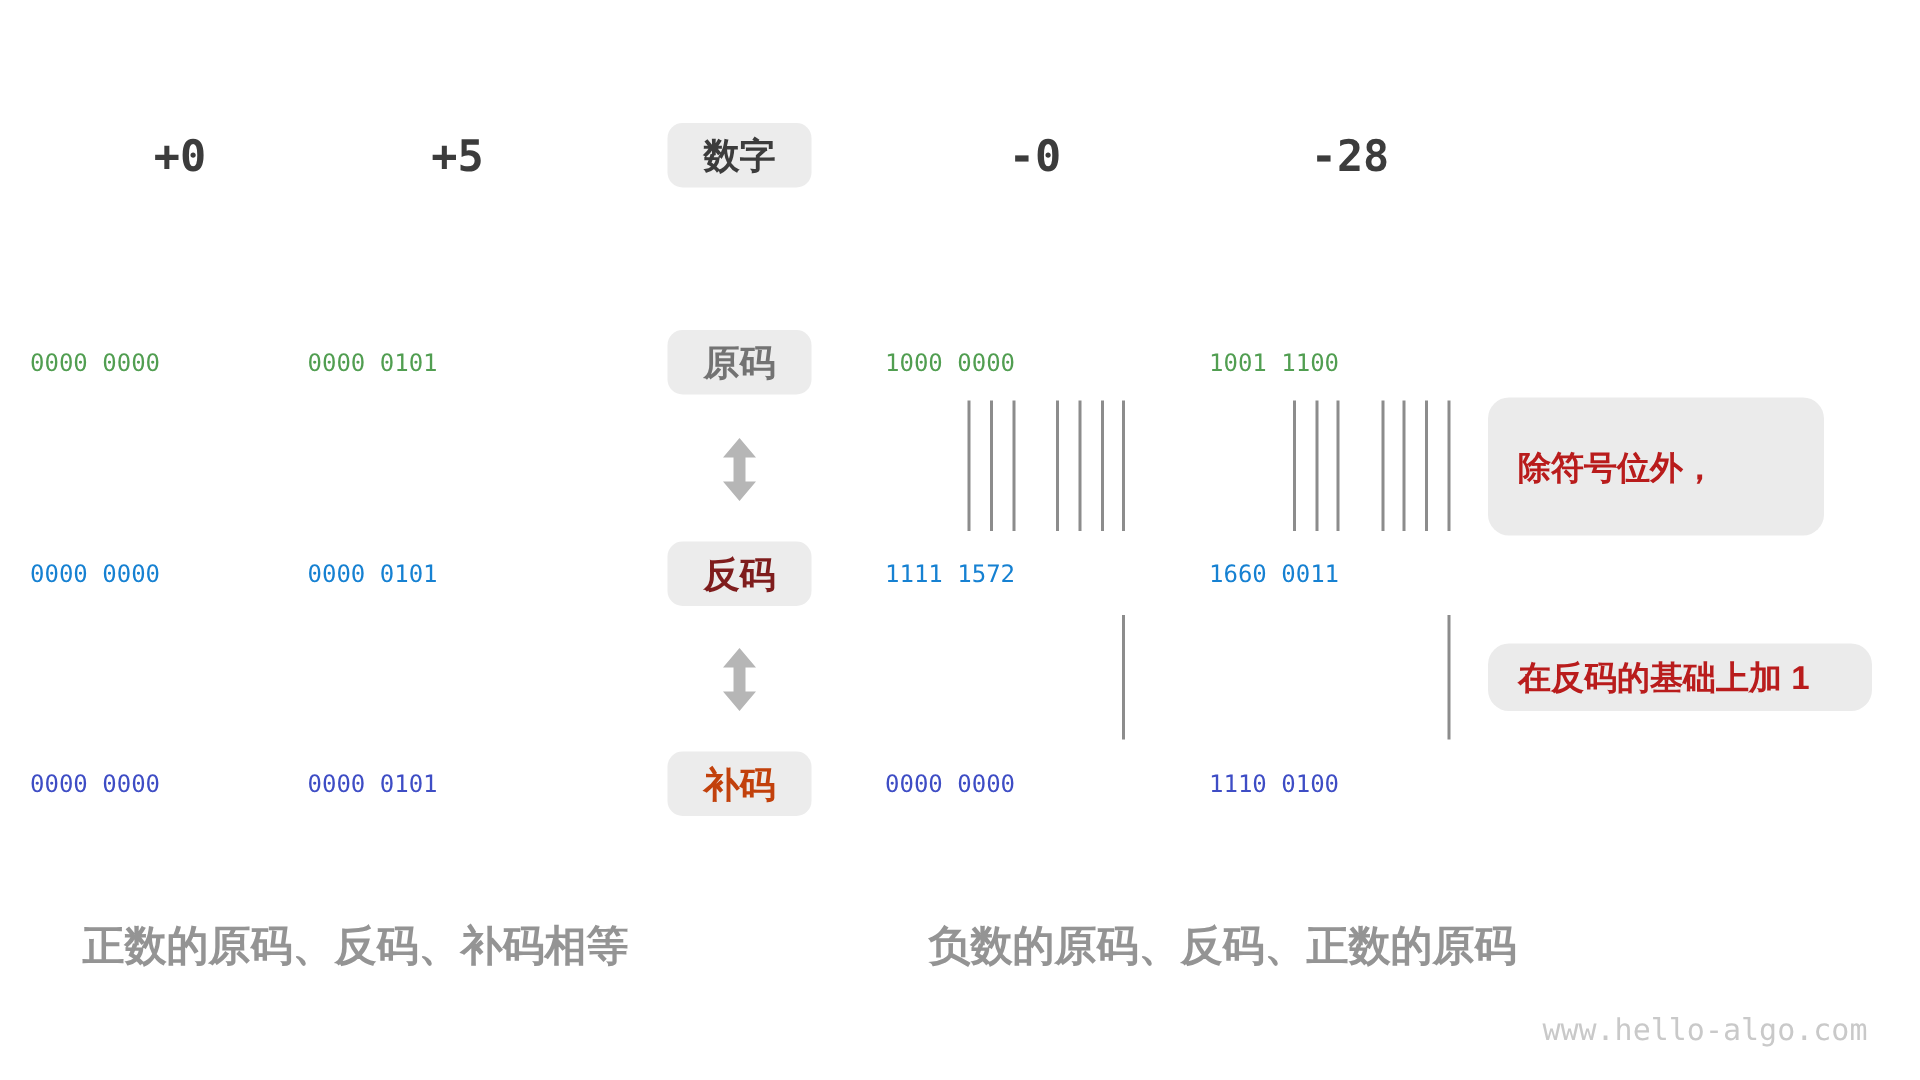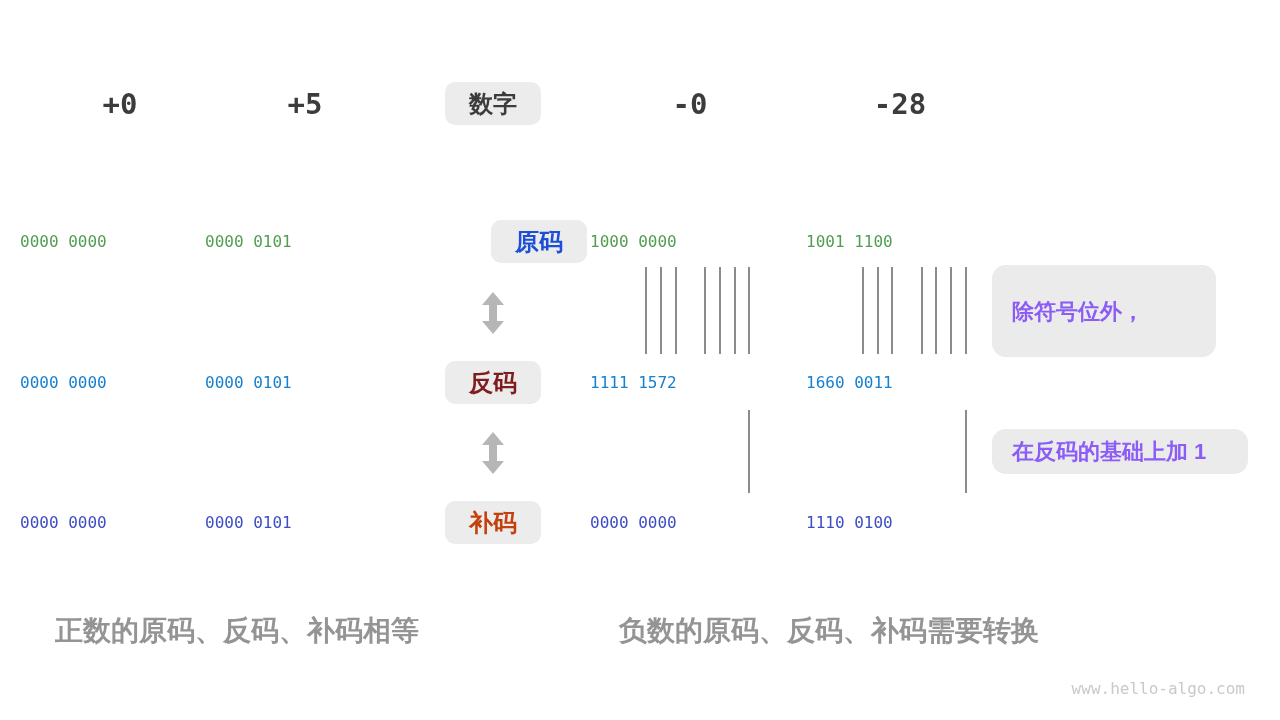--- a/index.html
+++ b/index.html
@@ -18,48 +18,48 @@
   }
   .row-orig{color:#519e51;top:227px;}
   .row-ones{color:#1681d2;top:368px;}
   .row-twos{color:#3e4dc5;top:508px;}
   .badge{
     position:absolute;left:445px;width:96px;height:43px;background:#ececec;
     border-radius:10px;display:flex;align-items:center;justify-content:center;
     font-size:24px;font-weight:bold;color:#3c3c3c;
   }
   .badge-num{top:82px;}
-  .badge-orig{top:220px;color:#1d4ed8;margin-left:46px;}
+  .badge-orig{top:220px;color:#737373;}
   .badge-ones{top:361px;color:#7f1d1d;}
   .badge-twos{top:501px;color:#c2410c;}
   .swap-arrow{position:absolute;left:481px;width:24px;height:42px;}
   .vline{position:absolute;width:1.5px;background:#8c8c8c;}
   .tickA{top:267px;height:87px;}
   .tickB{top:267px;height:87px;}
   .conn{top:410px;height:83px;}
   .note{
-    position:absolute;background:#ebebeb;border-radius:14px;color:#8b5cf6;
+    position:absolute;background:#ebebeb;border-radius:14px;color:#b91c1c;
     font-weight:bold;font-size:22px;box-sizing:border-box;gap:47px;
   }
   .note-invert{
     left:992px;top:265px;width:224px;height:92px;
     display:flex;flex-direction:column;justify-content:center;
     padding-left:20px;line-height:33px;
   }
   .note-addone{
     left:992px;top:429px;width:256px;height:45px;
     display:flex;align-items:center;padding-left:20px;
   }
   .caption{
     position:absolute;top:618px;font-size:28px;font-weight:bold;color:#949494;line-height:26px;
   }
   .caption-pos{left:55px;}
   .caption-neg{left:619px;}
   .watermark{
-    position:absolute;right:35px;bottom:22px;font-size:16px;color:#c9c9c9;
+    position:absolute;right:35px;bottom:22px;font-size:20px;color:#c9c9c9;
   }
 </style>
 </head>
 <body>
 
 <div class="num-header mono" style="left:20px">+0</div>
 <div class="num-header mono" style="left:205px">+5</div>
 <div class="num-header mono" style="left:590px">-0</div>
 <div class="num-header mono" style="left:800px">-28</div>
 
@@ -110,15 +110,15 @@
 <div class="vline conn" style="left:965px"></div>
 
 <div class="note note-invert">
   <span>除符号位外，</span>
 </div>
 <div class="note note-addone">
   <span>在反码的基础上加 1</span>
 </div>
 
 <div class="caption caption-pos">正数的原码、反码、补码相等</div>
-<div class="caption caption-neg">负数的原码、反码、补码需要转换</div>
+<div class="caption caption-neg">负数的原码、反码、正数的原码</div>
 
 <div class="watermark mono">www.hello-algo.com</div>
 
 </body></html>

